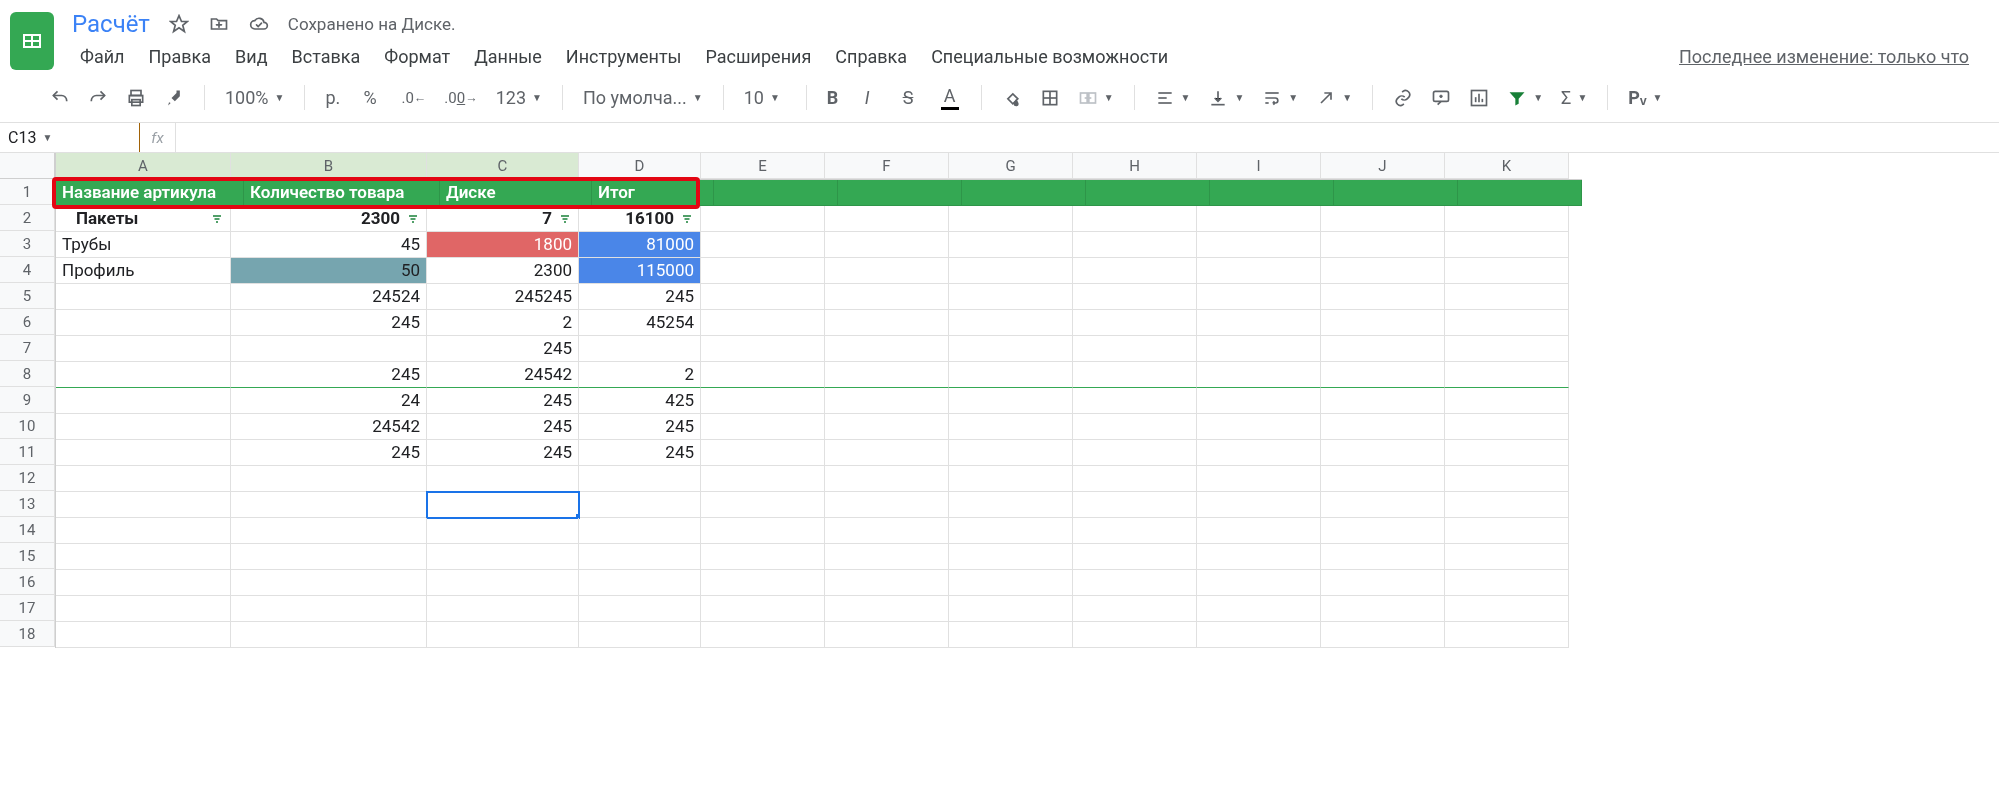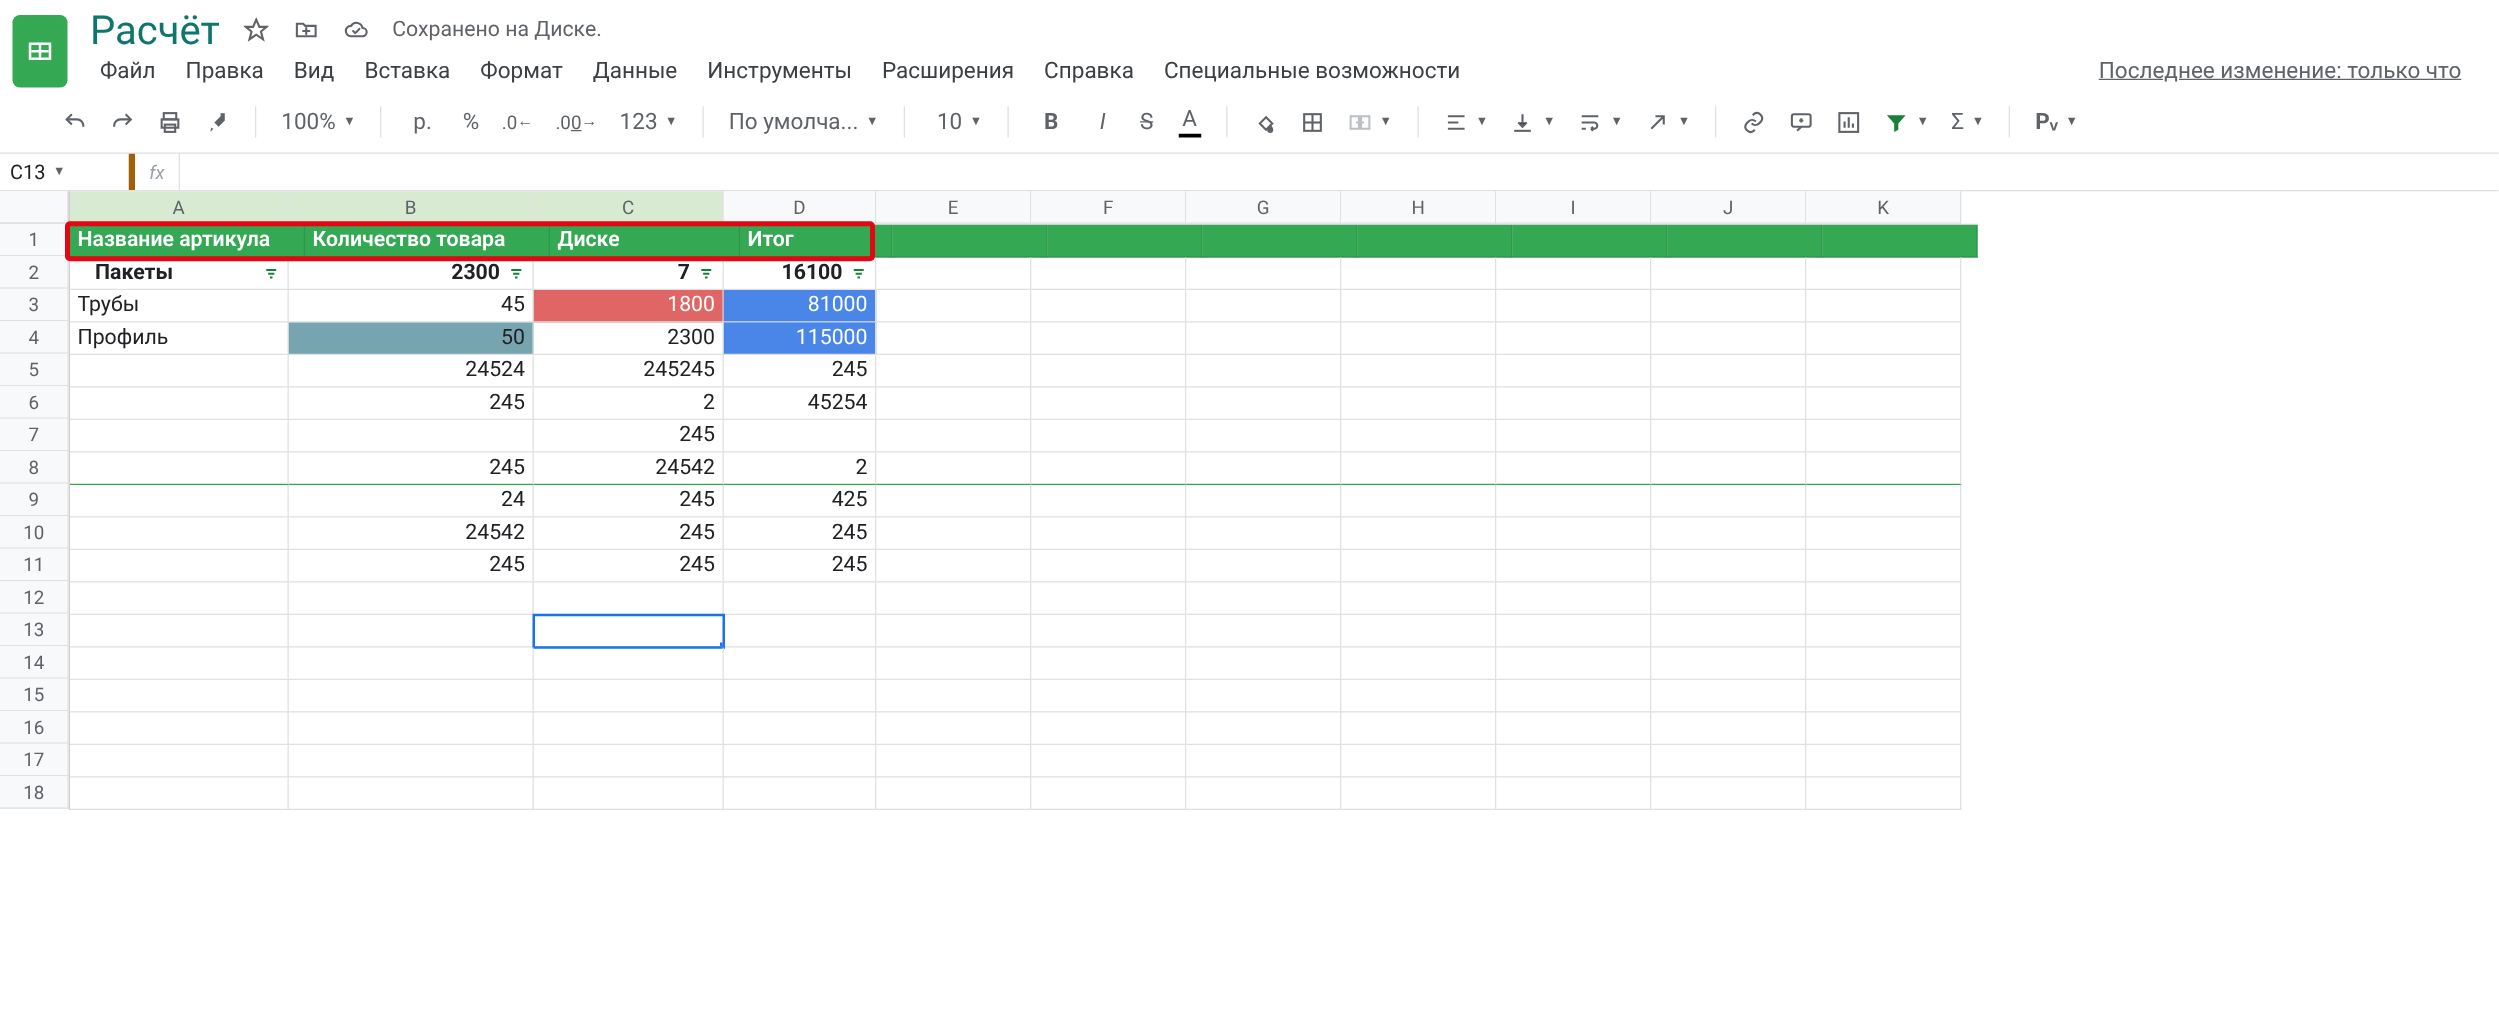--- a/index.html
+++ b/index.html
@@ -8,40 +8,40 @@
 
   .titlebar { display: flex; align-items: center; padding: 8px 10px 0 10px; height: 40px; gap: 14px; }
   .sheets-logo { width: 44px; height: 58px; background: #34a853; border-radius: 6px; display: flex; align-items: center; justify-content: center; align-self: flex-start; margin-top: 4px; }
   .sheets-logo-inner { width: 18px; height: 14px; border: 2px solid #fff; display: block; position: relative; }
   .sheets-logo-inner::before, .sheets-logo-inner::after { content: ""; position: absolute; background: #fff; }
   .sheets-logo-inner::before { top: 50%; left: 0; width: 100%; height: 2px; margin-top: -1px; }
   .sheets-logo-inner::after { left: 50%; top: 0; width: 2px; height: 100%; margin-left: -1px; }
 
   .title-stack { display: flex; flex-direction: column; gap: 2px; flex: 1; }
   .title-row { display: flex; align-items: center; gap: 14px; }
-  .doc-title { font-size: 32px; color: #0f766e; padding: 0 4px; }
+  .doc-title { font-size: 24px; color: #3b82f6; padding: 0 4px; }
   .title-icons { display: flex; align-items: center; gap: 18px; color: #5f6368; }
   .title-icon { width: 22px; height: 22px; display: inline-flex; align-items: center; justify-content: center; }
   .save-text { color: #5f6368; font-size: 17px; }
 
   .menubar { display: flex; align-items: center; gap: 24px; padding: 6px 0 10px 80px; font-size: 18px; color: #3c4043; }
   .menubar span, .menubar a { cursor: pointer; }
   .menubar .last-change { color: #5f6368; text-decoration: underline; margin-left: auto; padding-right: 30px; }
 
   .toolbar { display: flex; align-items: center; gap: 10px; padding: 4px 14px 8px 46px; border-bottom: 1px solid #e0e0e0; height: 46px; color: #5f6368; }
   .toolbar .sep { width: 1px; align-self: stretch; background: #e0e0e0; margin: 4px 6px; }
-  .tb-btn { min-width: 28px; height: 34px; display: inline-flex; align-items: center; justify-content: flex-end; padding: 0 4px; border-radius: 4px; cursor: pointer; font-size: 18px; }
+  .tb-btn { min-width: 28px; height: 34px; display: inline-flex; align-items: center; justify-content: flex-start; padding: 0 4px; border-radius: 4px; cursor: pointer; font-size: 18px; }
   .tb-btn.small { font-size: 15px; }
   .dropdown { display: inline-flex; align-items: center; gap: 6px; }
   .caret { font-size: 10px; color: #5f6368; }
   .color-bar { width: 18px; height: 3px; background: #000; margin-top: 1px; }
   .filter-active { color: #188038; }
 
   .namebox-row { display: flex; align-items: center; border-bottom: 1px solid #e0e0e0; height: 30px; }
-  .namebox { width: 108px; border-right: 5px solid #a16207; display: flex; align-items: center; padding: 0 8px; height: 100%; font-size: 16px; gap: 6px; }
+  .namebox { width: 140px; border-right: 1px solid #a16207; display: flex; align-items: center; padding: 0 8px; height: 100%; font-size: 16px; gap: 6px; }
   .fx { width: 36px; text-align: center; font-style: italic; color: #9aa0a6; font-size: 15px; border-right: 1px solid #e0e0e0; height: 100%; line-height: 30px; }
   .formula-input { flex: 1; height: 100%; padding: 0 8px; font-size: 15px; }
 
   .sheet { display: flex; }
   .row-headers { display: flex; flex-direction: column; border-right: 1px solid #cfcfcf; }
   .corner, .col-header, .row-header { background: #f8f9fa; color: #5f6368; font-size: 15px; display: flex; align-items: center; justify-content: center; border-right: 1px solid #e0e0e0; border-bottom: 1px solid #e0e0e0; }
   .corner { width: 55px; height: 26px; border-right: 1px solid #cfcfcf; border-bottom: 1px solid #cfcfcf; }
   .row-header { width: 55px; height: 26px; }
 
   .grid-scroll { position: relative; }

